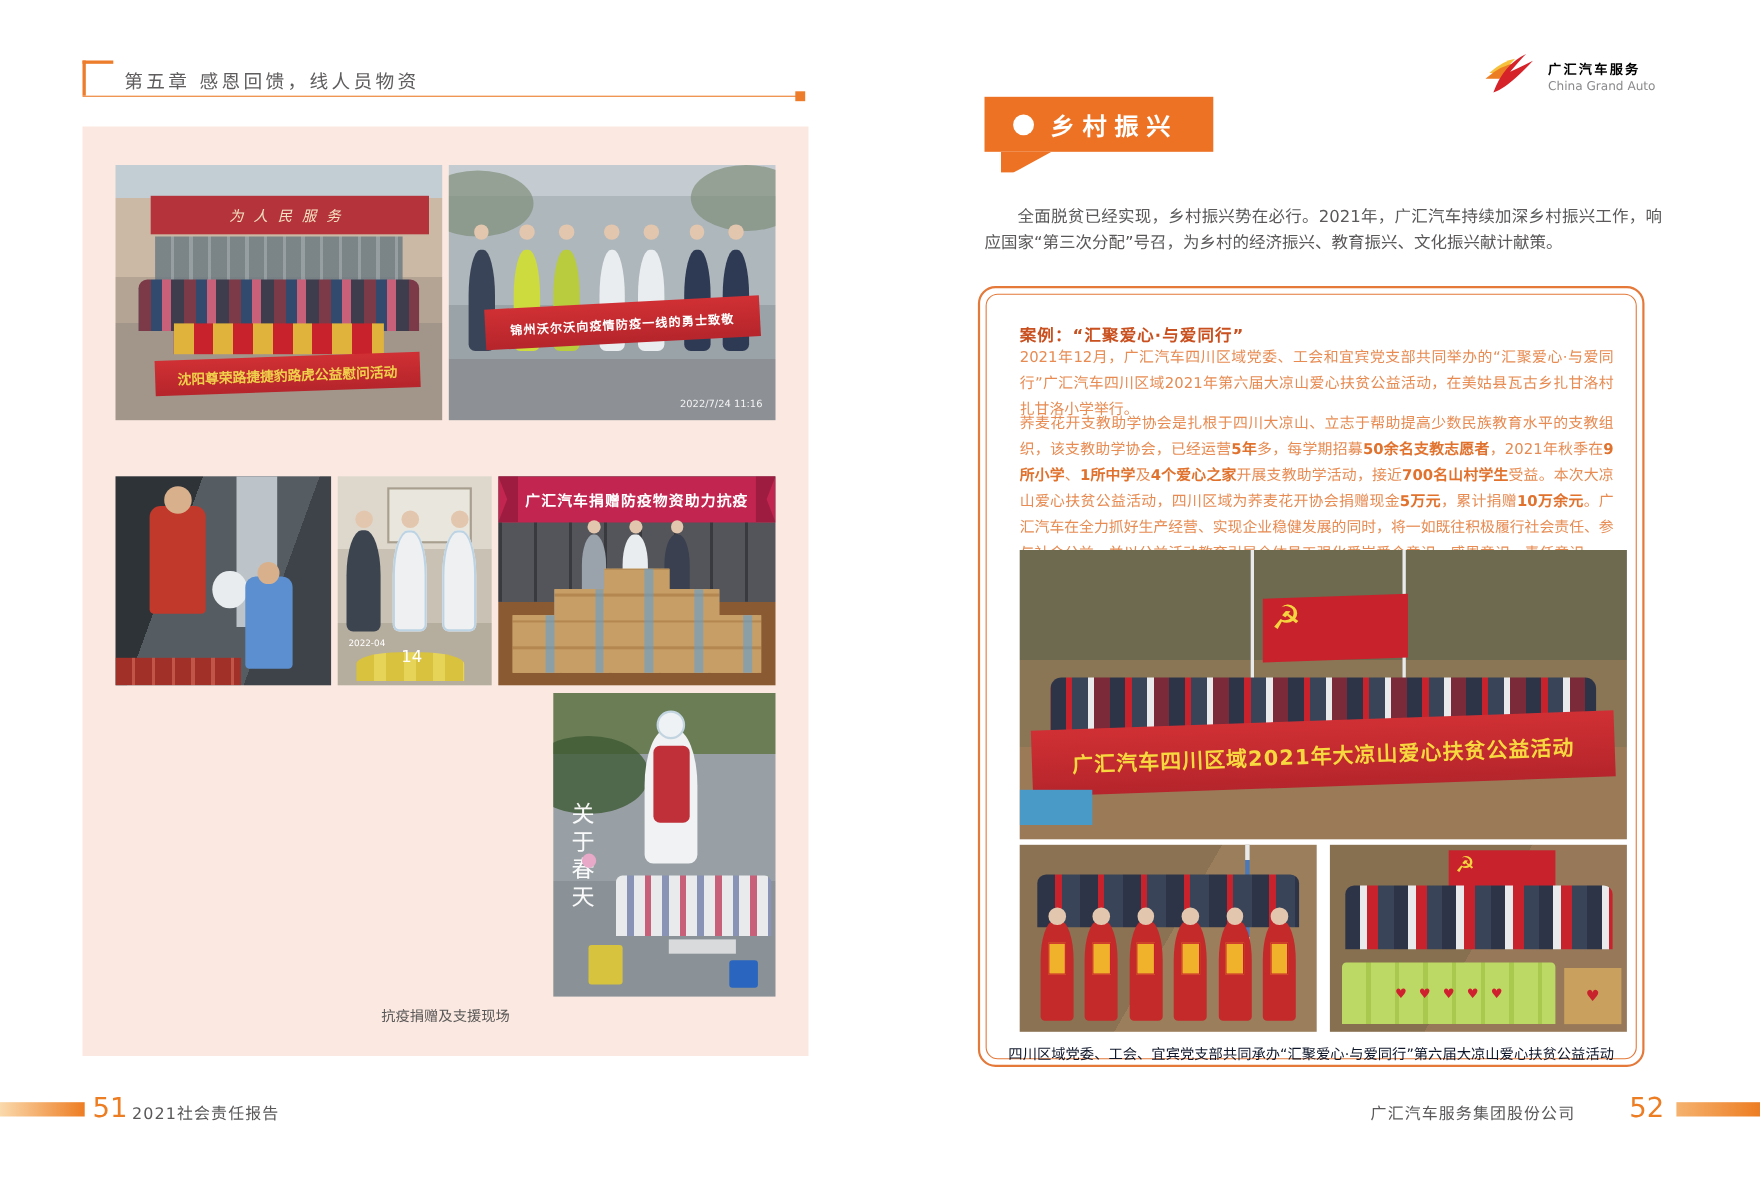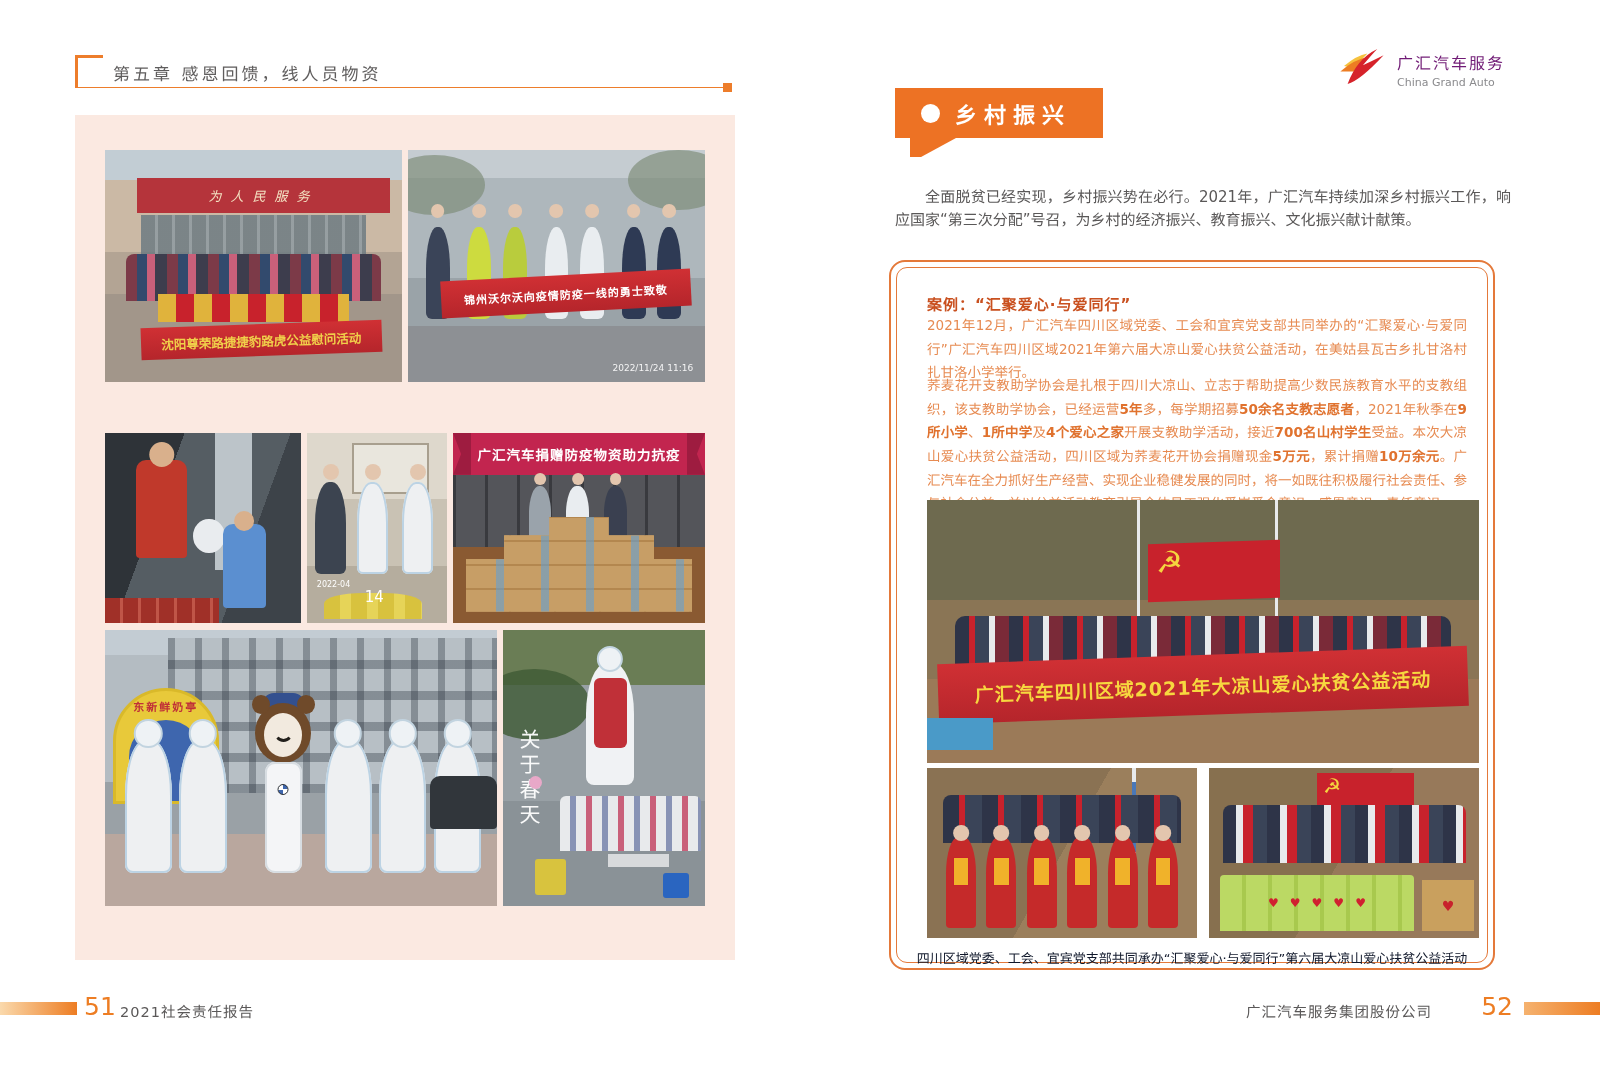--- a/index.html
+++ b/index.html
@@ -11,21 +11,21 @@
 
   
   .chapter-bracket { position:absolute; left:75px; top:55px; width:28px; height:32px;
     border-left:3px solid #ED7D2B; border-top:3px solid #ED7D2B; }
   .chapter-title { position:absolute; left:113px; top:60px; font-size:17px; color:#5f5d5d; letter-spacing:3px; }
   .chapter-line { position:absolute; left:75px; top:87px; width:655px; height:1px; background:#ED7D2B; }
   .chapter-line-end { position:absolute; left:723px; top:83px; width:9px; height:9px; background:#ED7D2B; }
 
   .logo { position:absolute; right:95px; top:46px; display:flex; align-items:center; gap:8px; }
   .logo-text { display:flex; flex-direction:column; }
-  .logo-cn { font-size:16px; font-weight:normal; color:#701a75; letter-spacing:2px; }
+  .logo-cn { font-size:12px; font-weight:bold; color:#000000; letter-spacing:2px; }
   .logo-en { font-size:11px; color:#8a8a8d; margin-top:2px; }
 
   
   .left-panel { position:absolute; left:75px; top:115px; width:660px; height:845px; background:#FBE9E1; }
   .photo { position:absolute; overflow:hidden; background:#cfd4d8; }
   .caption { position:absolute; text-align:center; font-size:13px; color:#5a5858; line-height:2.0; white-space:pre-line; }
 
   
   .photo1 { left:30px; top:35px; width:297px; height:232px;
     background:linear-gradient(#c2cdd4 0 13%, #cbb9a5 13% 44%, #b3a494 44% 62%, #a2968a 62% 100%); }
@@ -269,21 +269,21 @@
     <div class="p2-fig" style="left:6%;background:#3a4458"></div>
     <div class="p2-fig" style="left:20%;background:#cddb3f"></div>
     <div class="p2-fig" style="left:32%;background:#b9cc3d"></div>
     <div class="p2-fig" style="left:46%;background:#e9edf0"></div>
     <div class="p2-fig" style="left:58%;background:#e9edf0"></div>
     <div class="p2-fig" style="left:72%;background:#2e3a54"></div>
     <div class="p2-fig" style="left:84%;background:#2e3a54"></div>
     <div class="p2-banner">
       <span>锦州沃尔沃向疫情防疫一线的勇士致敬</span>
     </div>
-    <div class="p2-time">2022/11/24 11:16</div>
+    <div class="p2-time">2022/7/24 11:16</div>
   </div>
 
 
   <div class="photo photo3">
     <div class="p3-door"></div>
     <div class="p3-man"></div>
     <div class="p3-bag"></div>
     <div class="p3-blue"></div>
     <div class="p3-crates"></div>
   </div>
@@ -304,54 +304,33 @@
     <div class="p5-banner">
       <span>广汇汽车捐赠防疫物资助力抗疫</span>
     </div>
     <div class="p5-glass"></div>
     <div class="p5-fig" style="left:30%;background:#9aa3ab"></div>
     <div class="p5-fig" style="left:45%;background:#e9edf0"></div>
     <div class="p5-fig" style="left:60%;background:#3a4050"></div>
     <div class="p5-boxes"></div>
   </div>
 
-  <div class="photo photo6">
-    <div class="p6-bldg"></div>
-    <div class="p6-arch">
-      <div class="p6-arch-inner"></div>
-      <span>东新鲜奶亭</span>
-    </div>
-    <div class="p6-suit" style="left:5%"></div>
-    <div class="p6-suit" style="left:19%"></div>
-    <div class="p6-suit" style="left:56%"></div>
-    <div class="p6-suit" style="left:70%"></div>
-    <div class="p6-suit" style="left:84%"></div>
-    <div class="p6-car"></div>
-    <div class="mascot">
-      <div class="mascot-cap"></div>
-      <div class="mascot-head">
-        <div class="mascot-face"></div>
-      </div>
-      <div class="mascot-body">
-        <div class="mascot-logo"></div>
-      </div>
-    </div>
-  </div>
 
   <div class="photo photo7">
     <div class="p7-hedge"></div>
     <div class="p7-callig">关于春天</div>
     <div class="p7-balloon"></div>
     <div class="p7-person"></div>
     <div class="p7-crowd"></div>
     <div class="p7-table"></div>
     <div class="p7-bag"></div>
     <div class="p7-stool"></div>
   </div>
 
+  <div class="caption" style="left:0;top:797px;width:100%">抗疫捐赠及支援现场</div>
 </div>
 
 <div class="bubble">
   <span class="bubble-dot"></span>
   <span class="bubble-text">乡村振兴</span>
 </div>
 <div class="bubble-tail"></div>
 
 <p class="intro">全面脱贫已经实现，乡村振兴势在必行。2021年，广汇汽车持续加深乡村振兴工作，响应国家“第三次分配”号召，为乡村的经济振兴、教育振兴、文化振兴献计献策。</p>
 

